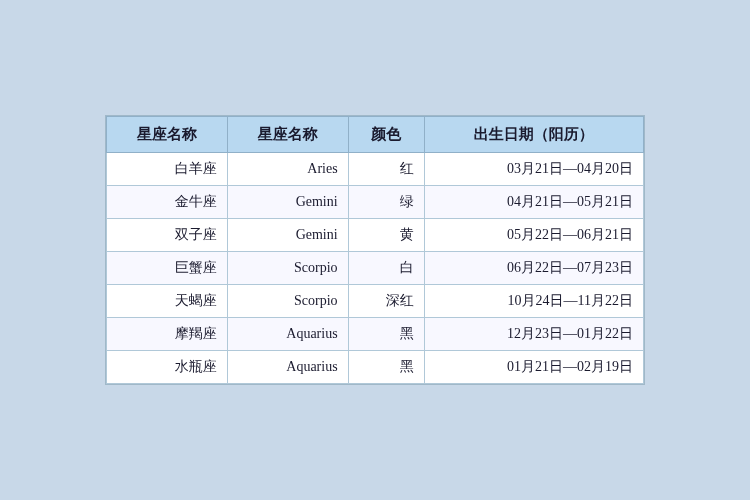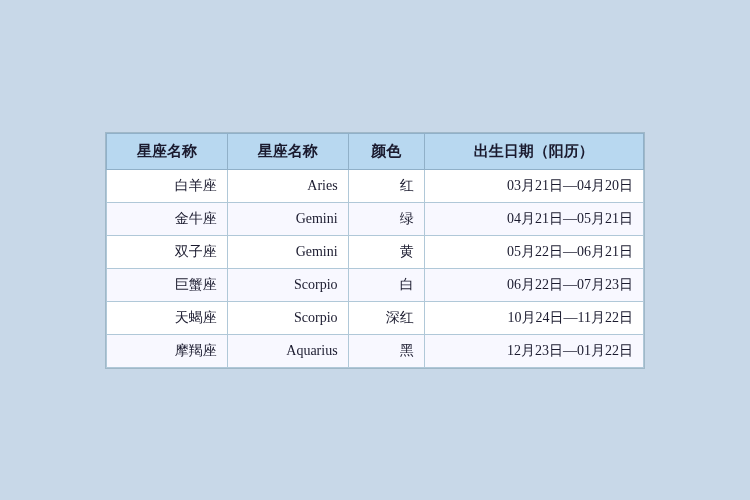--- a/index.html
+++ b/index.html
@@ -92,15 +92,21 @@
           <td>Scorpio</td>
           <td>深红</td>
           <td>10月24日—11月22日</td>
         </tr>
         <tr>
           <td>摩羯座</td>
           <td>Aquarius</td>
           <td>黑</td>
           <td>12月23日—01月22日</td>
         </tr>
+        <tr>
+          <td>水瓶座</td>
+          <td>Aquarius</td>
+          <td>黑</td>
+          <td>01月21日—02月19日</td>
+        </tr>
       </tbody>
   </table>
 </div>
 
 </body></html>

